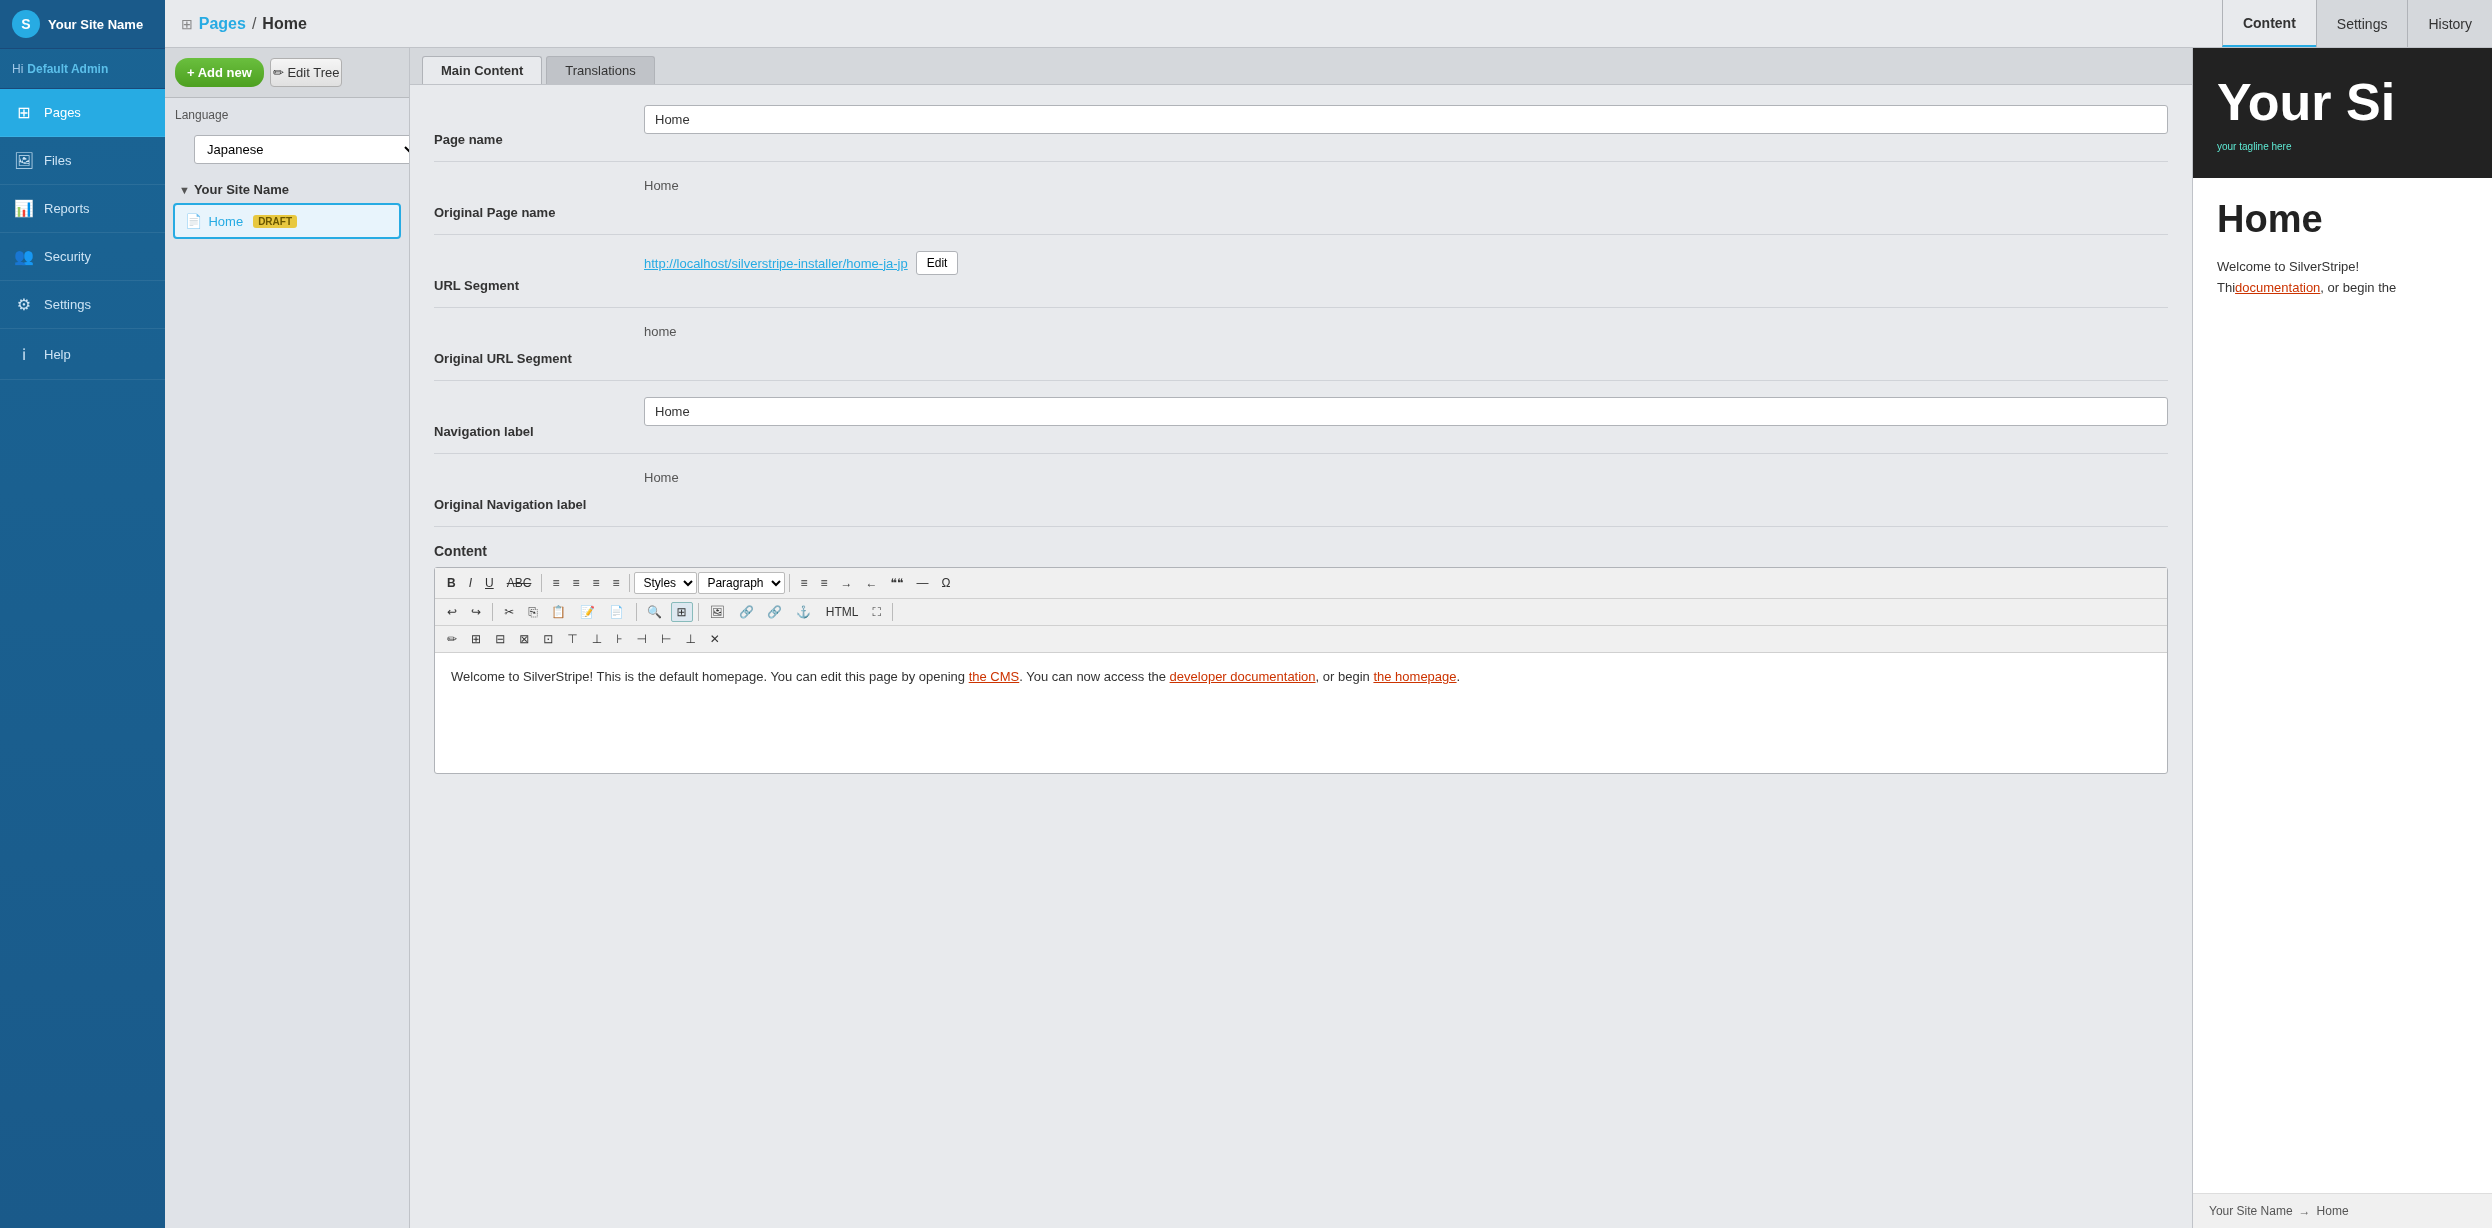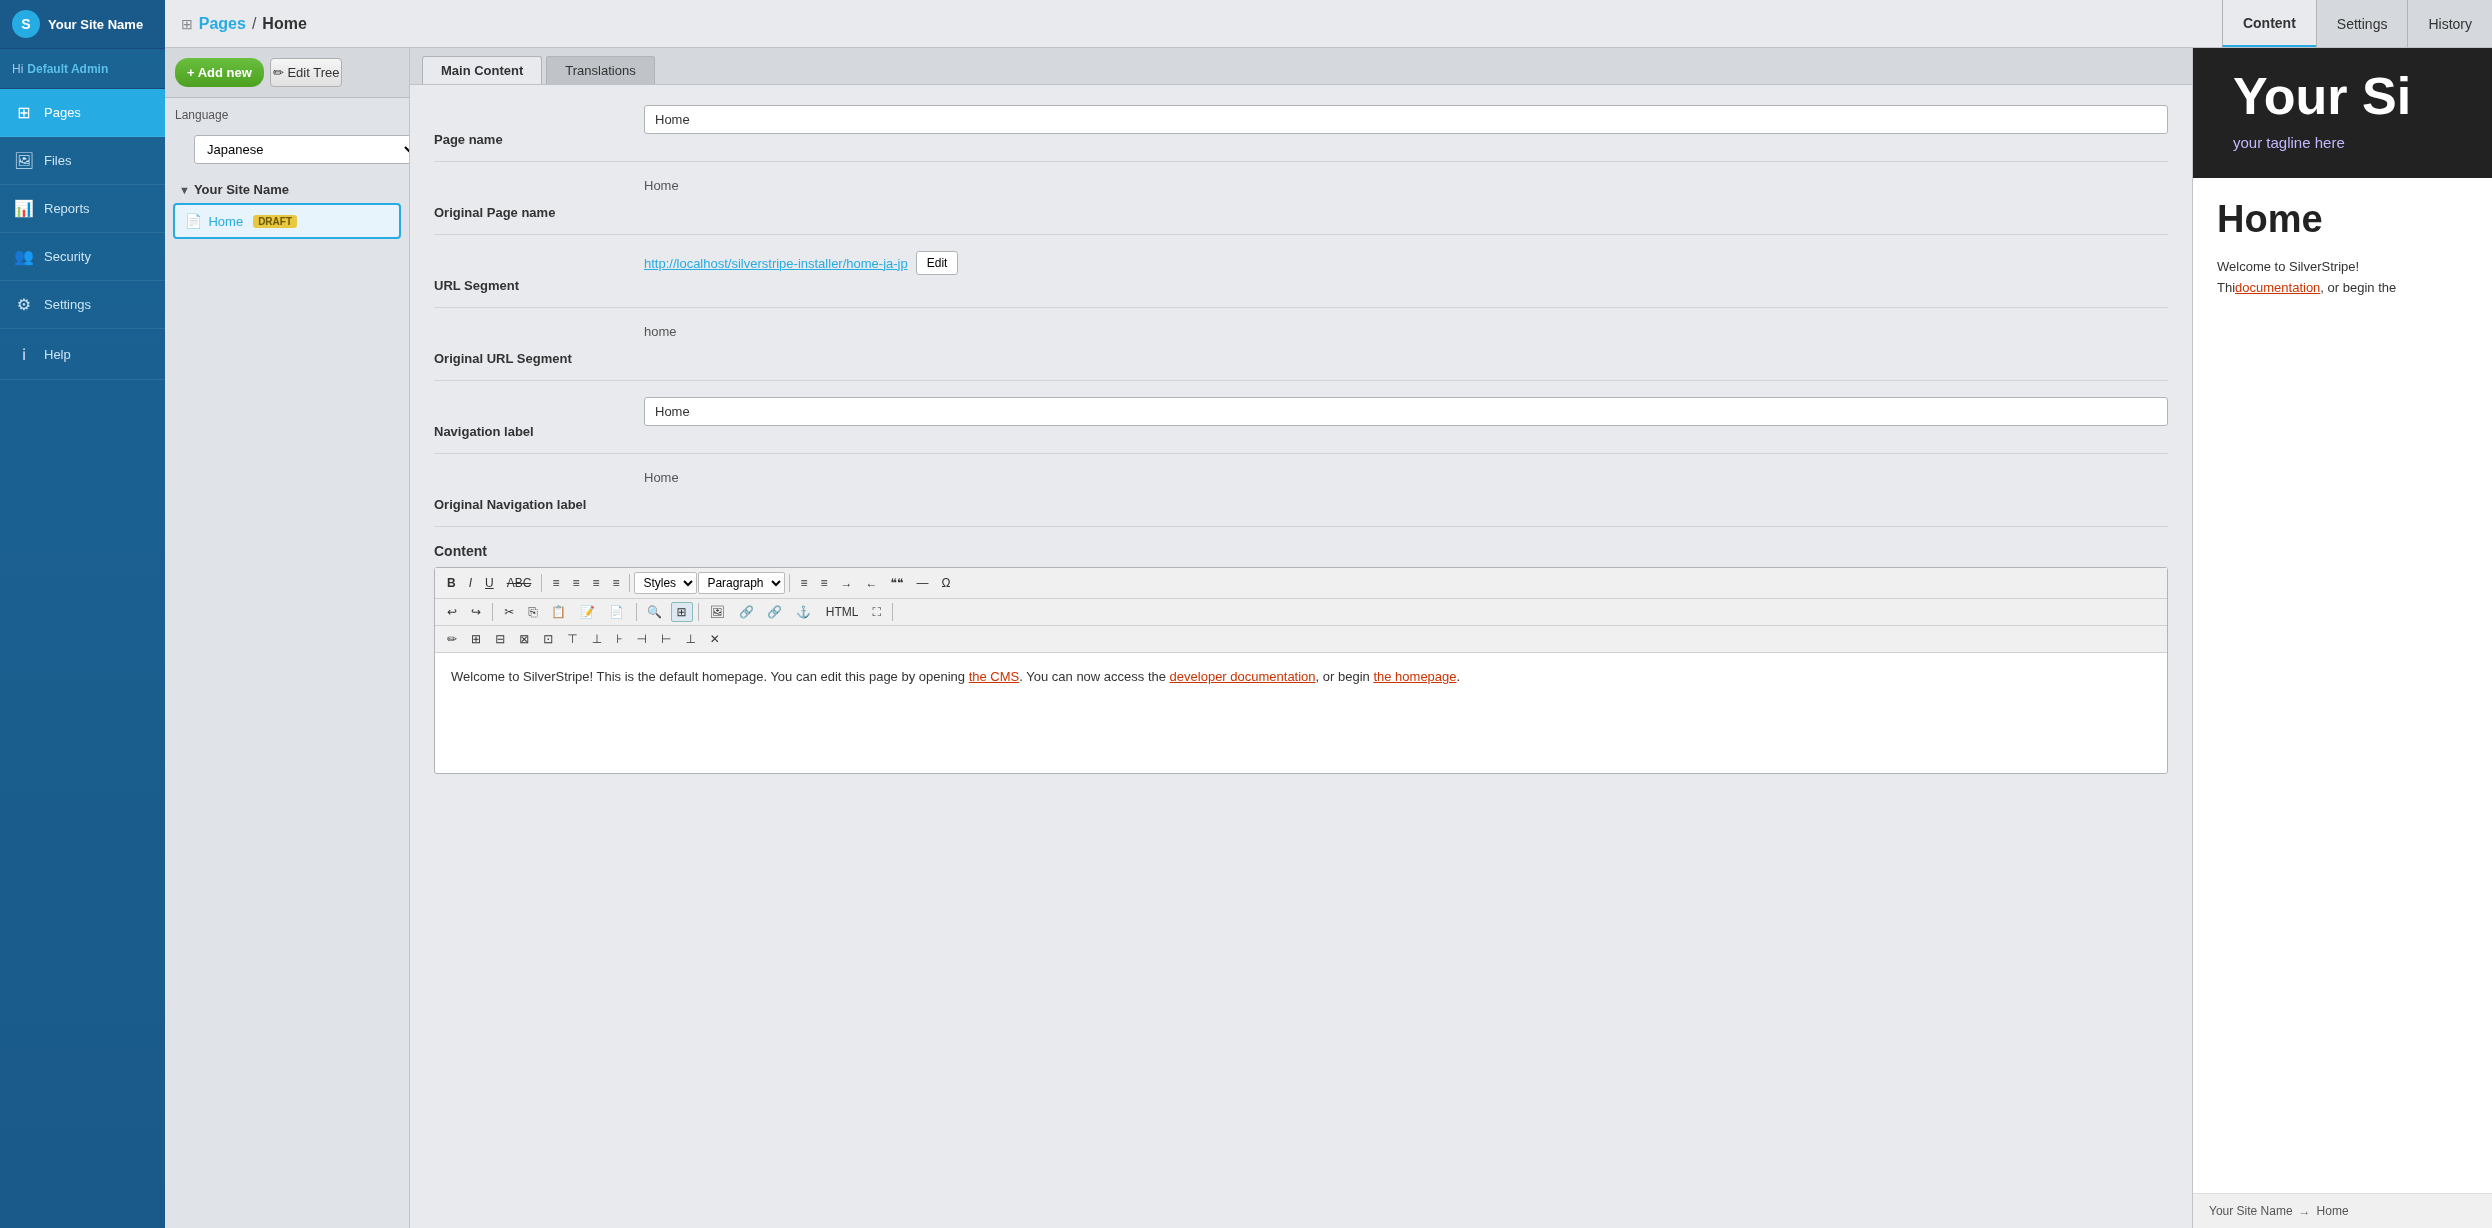--- a/index.html
+++ b/index.html
@@ -362,34 +362,35 @@
       width: 300px;
       background: white;
       border-left: 1px solid #c0c3c8;
       display: flex;
       flex-direction: column;
       flex-shrink: 0;
     }
     .preview-header {
       background: #222;
       color: white;
-      padding: 20px 40px;
+      padding: 20px 24px;
       min-height: 130px;
       display: flex;
       flex-direction: column;
+      justify-content: center;
     }
     .preview-site-title {
       font-size: 52px;
       font-weight: bold;
       color: white;
       line-height: 1.1;
     }
     .preview-tagline {
-      font-size: 15px;
-      color: #c4b5fd;
+      font-size: 10px;
+      color: #5eead4;
       margin-top: 9px;
     }
     .preview-content {
       padding: 20px 24px;
       flex: 1;
     }
     .preview-page-title {
       font-size: 38px;
       font-weight: bold;
       color: #222;

